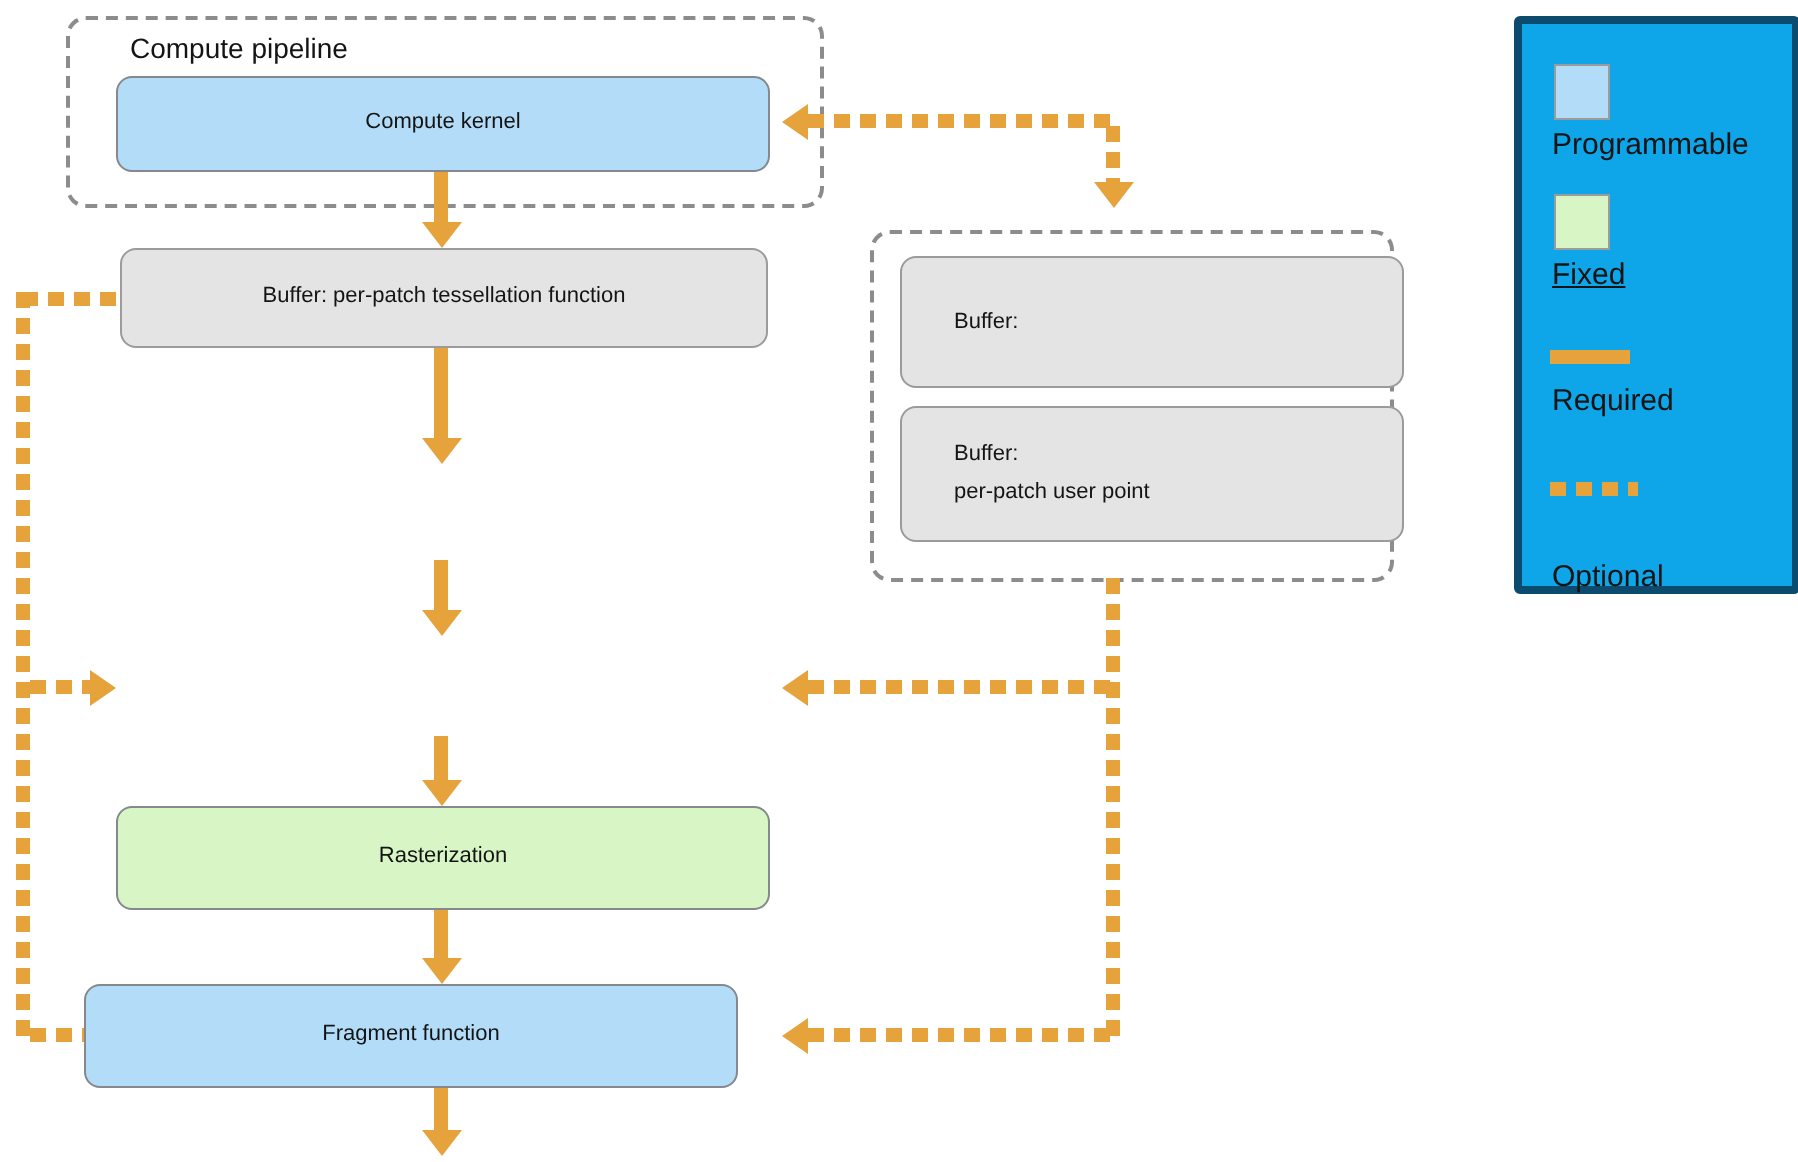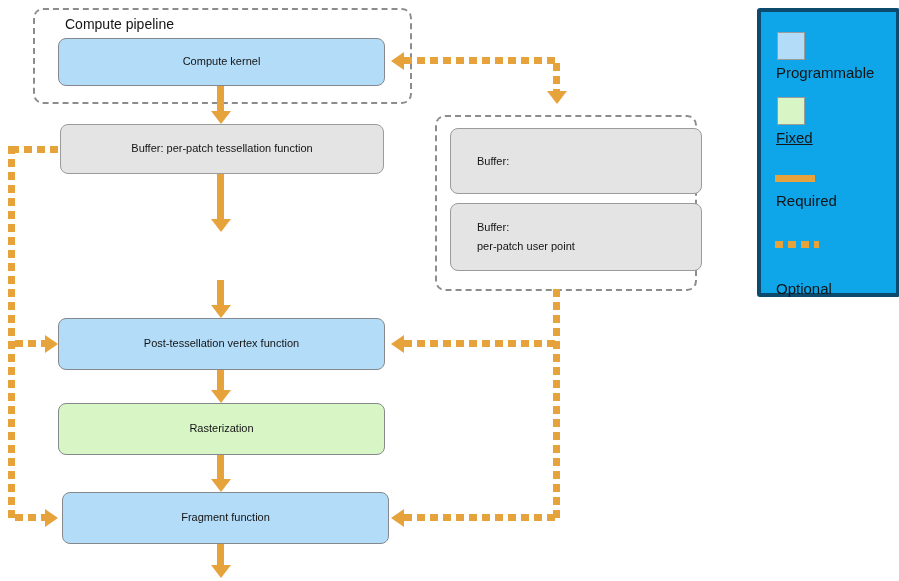--- a/index.html
+++ b/index.html
@@ -94,29 +94,26 @@
 
   <div class="node blue" style="left:58px;top:38px;width:325px;height:46px;">
     <span>Compute kernel</span>
   </div>
 
   <div class="node gray" style="left:60px;top:124px;width:322px;height:48px;">
     <span>Buffer: per-patch tessellation function</span>
   </div>
 
 
-  <div class="node blue" style="left:58px;top:318px;width:325px;height:50px;">
-    <span>Post-tessellation vertex function</span>
-  </div>
 
   <div class="node green" style="left:58px;top:403px;width:325px;height:50px;">
     <span>Rasterization</span>
   </div>
 
-  <div class="node blue" style="left:62px;top:492px;width:325px;height:50px;text-align:right;">
+  <div class="node blue" style="left:42px;top:492px;width:325px;height:50px;text-align:right;">
     <span>Fragment function</span>
   </div>
 
   <div class="node gray left-text" style="left:450px;top:128px;width:224px;height:64px;">
     <div class="two-line">
       <span>Buffer:</span>
     </div>
   </div>
   <div class="node gray left-text" style="left:450px;top:203px;width:224px;height:66px;">
     <div class="two-line">

